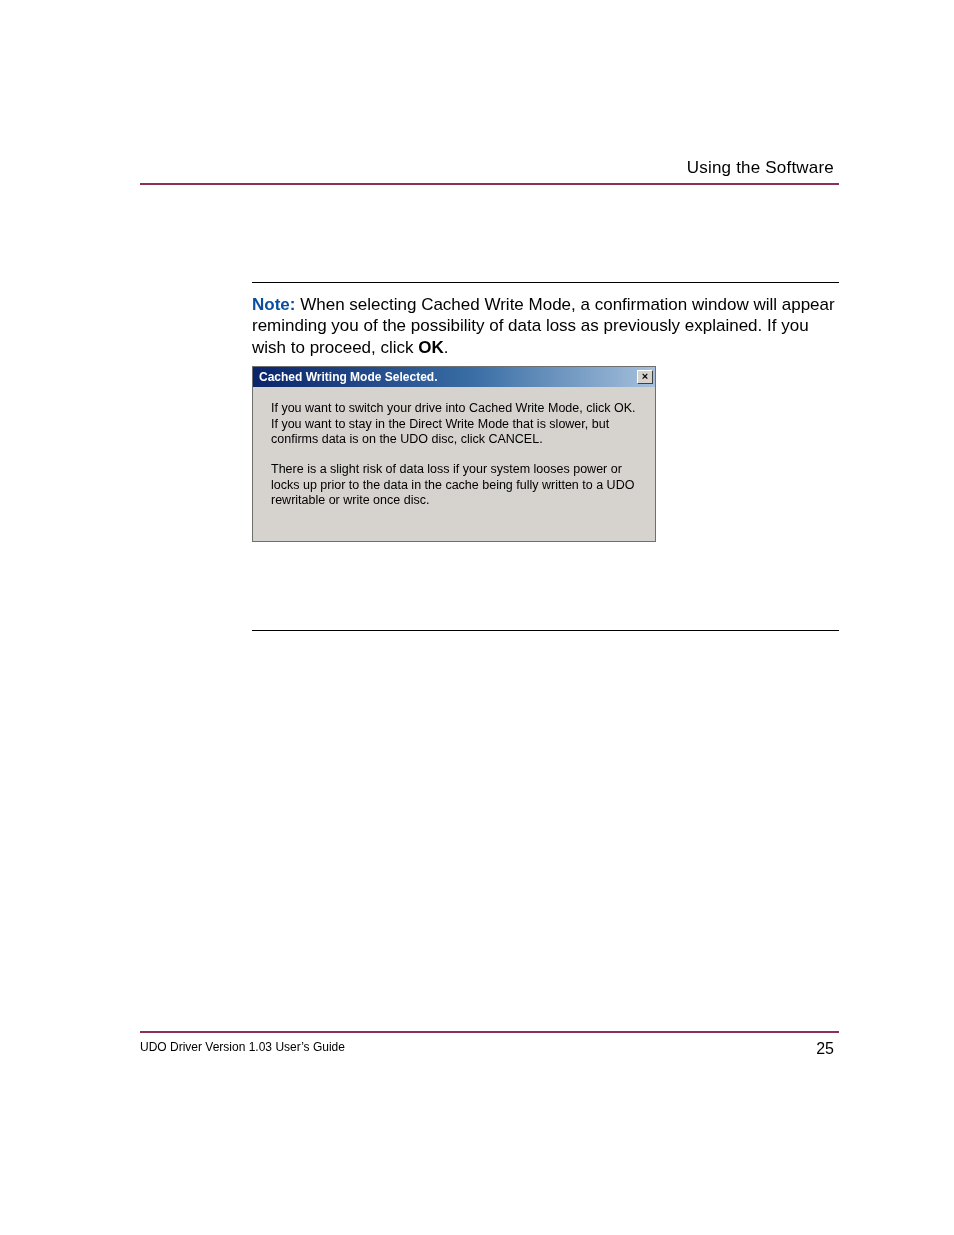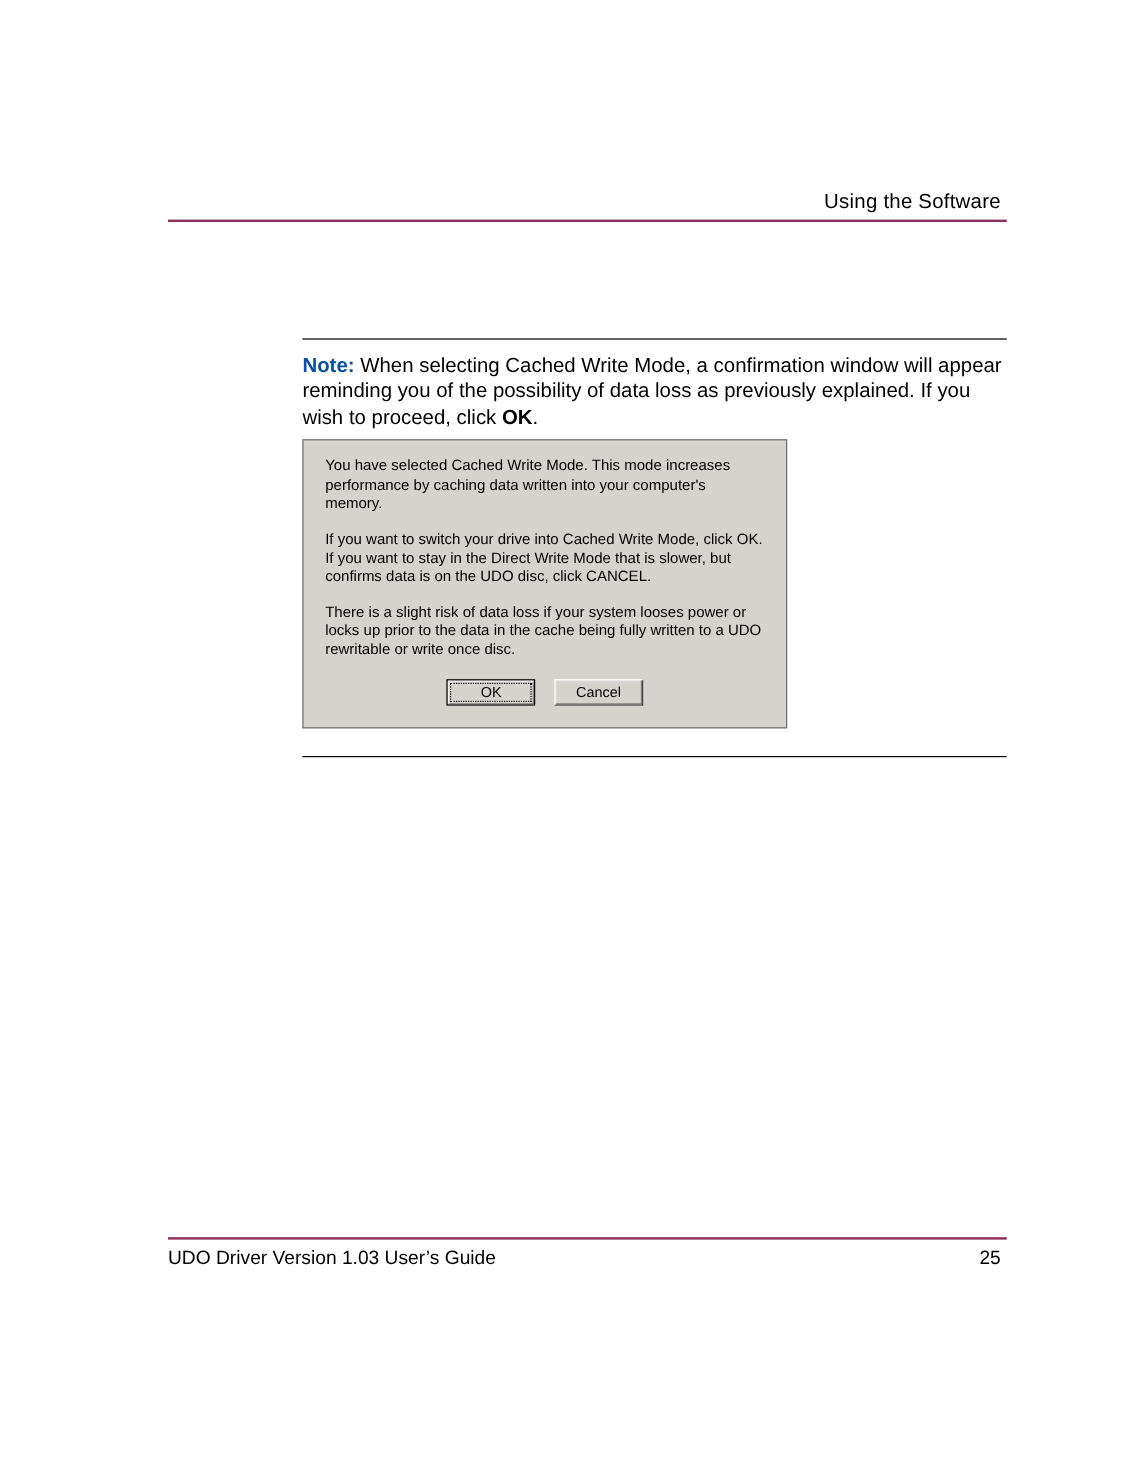--- a/index.html
+++ b/index.html
@@ -144,21 +144,21 @@
     position: absolute;
     left: 140px;
     right: 115px;
     top: 1031px;
     border-top: 2px solid #8e2f5b;
   }
   .footer-left {
     position: absolute;
     left: 140px;
     top: 1040px;
-    font-size: 16px;
+    font-size: 12px;
   }
   .footer-right {
     position: absolute;
     right: 120px;
     top: 1040px;
     font-size: 16px;
   }
 </style>
 </head>
 <body>
@@ -169,28 +169,27 @@
   <div class="header-line"></div>
 
   <div class="body-top-rule"></div>
 
   <div class="note-block">
     <span class="note-label">Note:</span>
     <span>When selecting Cached Write Mode, a confirmation window will appear reminding you of the possibility of data loss as previously explained. If you wish to proceed, click </span><span class="ok-bold">OK</span><span>.</span>
   </div>
 
   <div class="dialog">
+    <div class="titlebar">
+      <span class="titlebar-title">Cached Writing Mode Selected.</span>
+      <span class="titlebar-close">×</span>
+    </div>
     <div class="dialog-body">
-      <p>You have selected Cached Write Mode.  This mode increases performance by caching data written into your computer's memory.</p>
       <p>If you want to switch your drive into Cached Write Mode, click OK.  If you want to stay in the Direct Write Mode that is slower, but confirms data is on the UDO disc, click CANCEL.</p>
       <p>There is a slight risk of data loss if your system looses power or locks up prior to the data in the cache being fully written to a UDO rewritable or write once disc.</p>
-      <div class="button-row">
-        <span class="win-btn default">OK</span>
-        <span class="win-btn">Cancel</span>
-      </div>
     </div>
   </div>
 
   <div class="body-bottom-rule"></div>
 
   <div class="footer-line"></div>
   <div class="footer-left">UDO Driver Version 1.03 User’s Guide</div>
   <div class="footer-right">25</div>
 
 </div>

